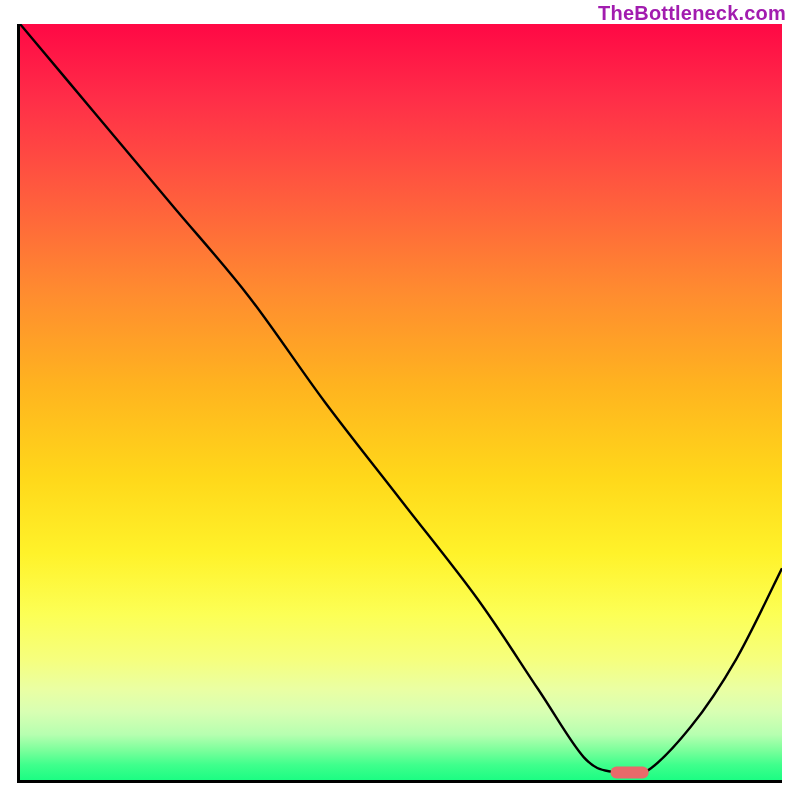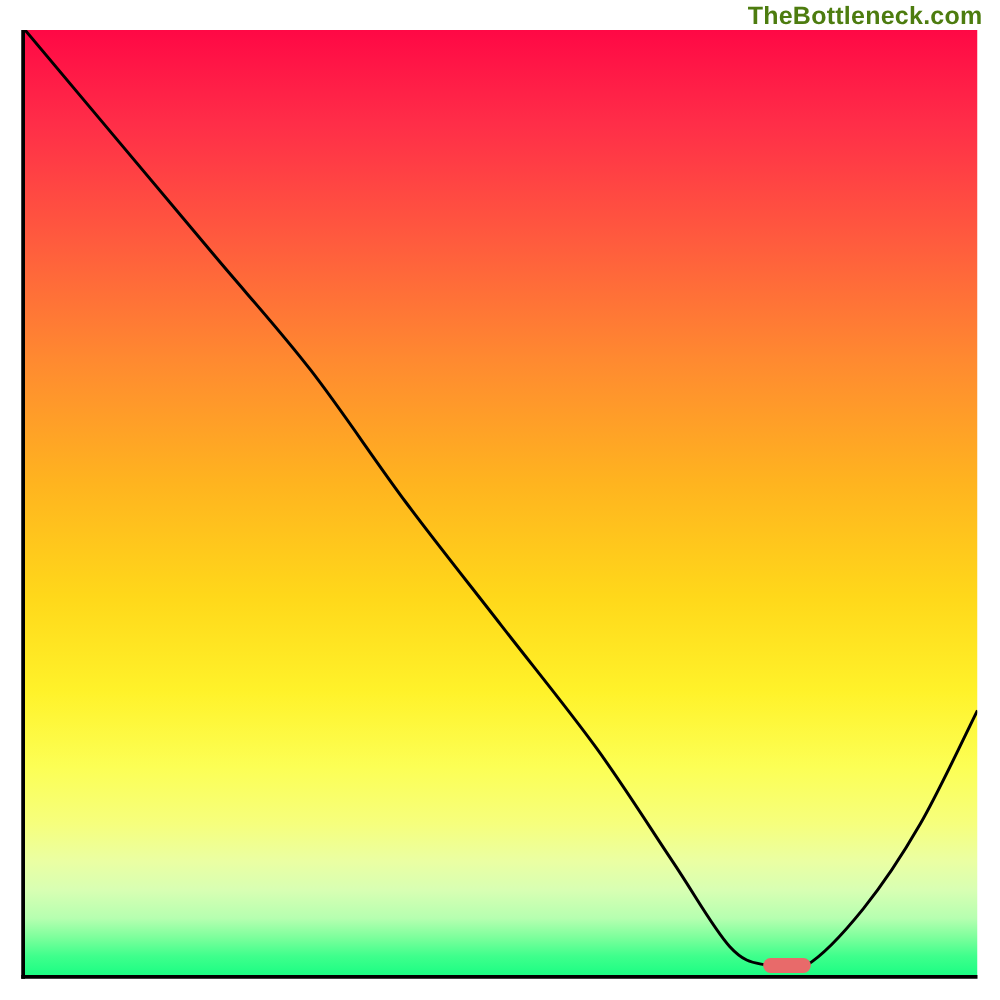--- a/index.html
+++ b/index.html
@@ -64,21 +64,21 @@
     fill: #e86a6a;
     stroke: none;
   }
   .watermark {
     position: absolute;
     top: 2px;
     right: 14px;
     font-family: Arial, Helvetica, sans-serif;
     font-size: 20px;
     font-weight: 600;
-    color: #4d7c0f;
+    color: #a21caf;
     letter-spacing: 0.2px;
   }
 </style>
 </head>
 <body>
 
 <div class="chart-wrap">
 
   <div class="watermark">TheBottleneck.com</div>
 

